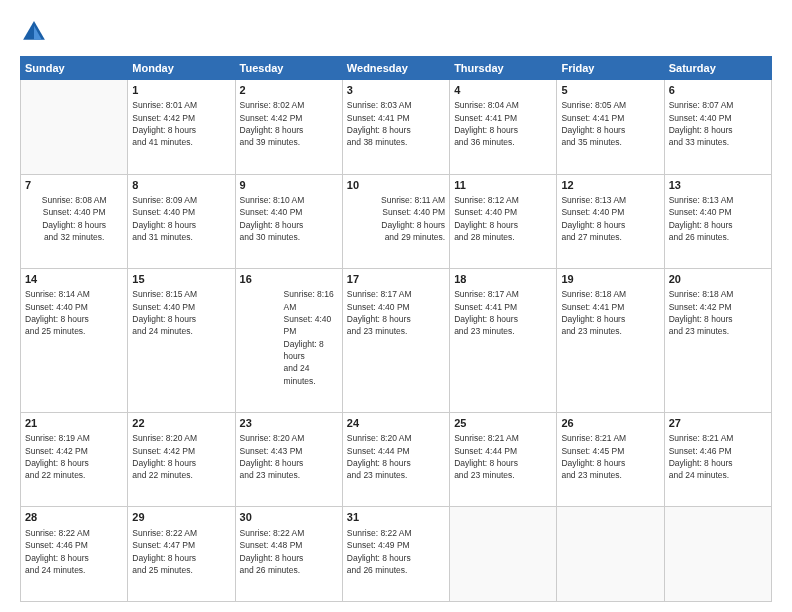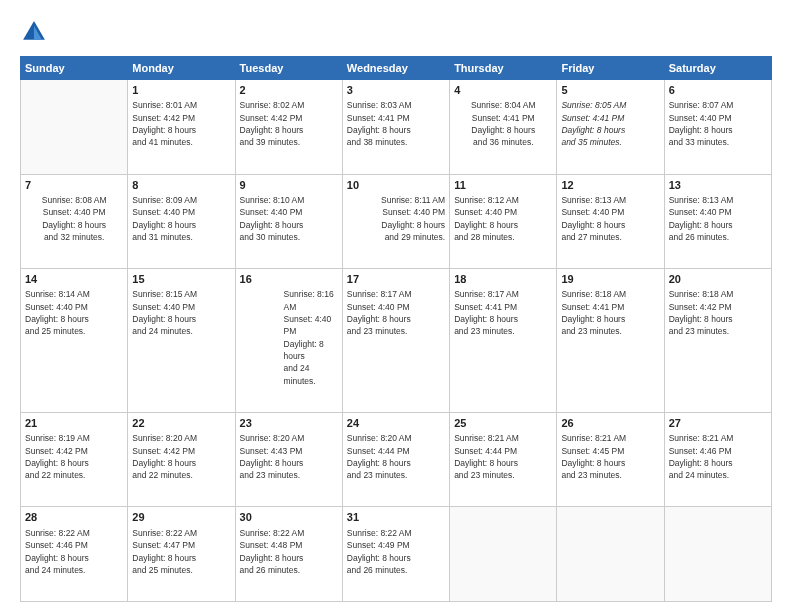--- a/index.html
+++ b/index.html
@@ -155,28 +155,28 @@
           </td>
           <td>
             <span class="day-number">3</span>
             <div class="day-info" style="white-space: pre-line;">Sunrise: 8:03 AM
 Sunset: 4:41 PM
 Daylight: 8 hours
 and 38 minutes.</div>
           </td>
           <td>
             <span class="day-number">4</span>
-            <div class="day-info" style="white-space: pre-line; text-align: center;">Sunrise: 8:04 AM
+            <div class="day-info" style="white-space: pre-line;">Sunrise: 8:04 AM
 Sunset: 4:41 PM
 Daylight: 8 hours
 and 36 minutes.</div>
           </td>
           <td>
             <span class="day-number">5</span>
-            <div class="day-info" style="white-space: pre-line; font-style: italic;">Sunrise: 8:05 AM
+            <div class="day-info" style="white-space: pre-line;">Sunrise: 8:05 AM
 Sunset: 4:41 PM
 Daylight: 8 hours
 and 35 minutes.</div>
           </td>
           <td>
             <span class="day-number">6</span>
             <div class="day-info" style="white-space: pre-line;">Sunrise: 8:07 AM
 Sunset: 4:40 PM
 Daylight: 8 hours
 and 33 minutes.</div>

